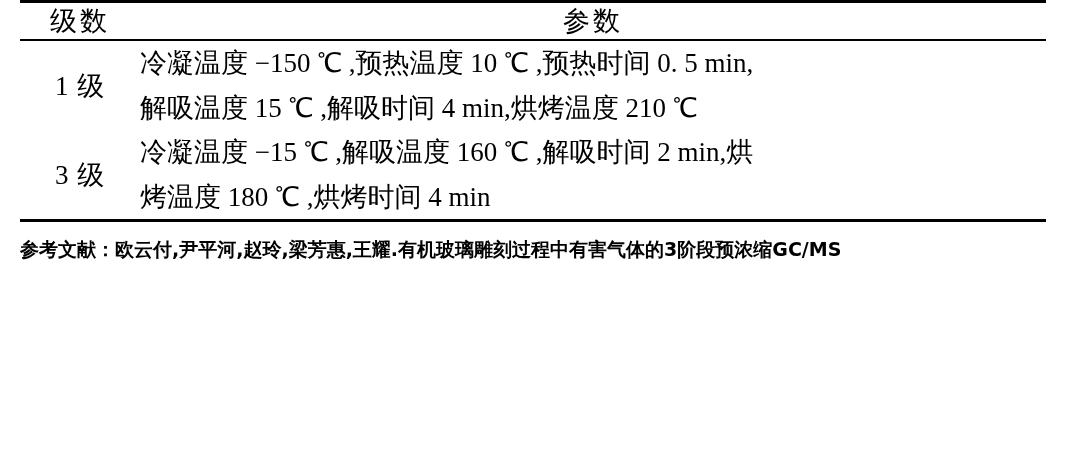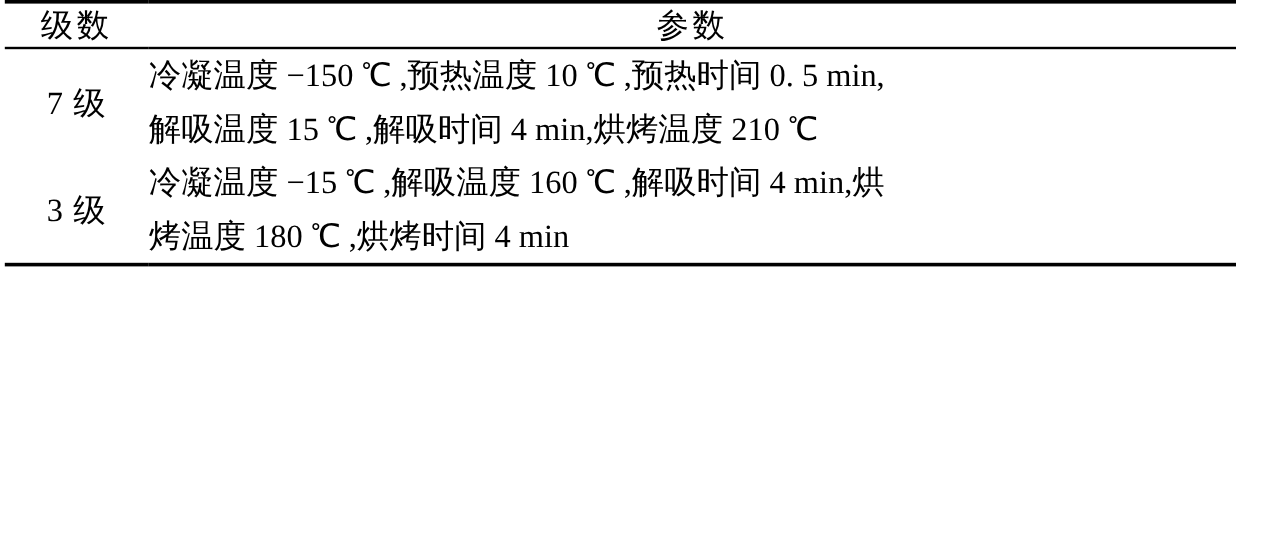--- a/index.html
+++ b/index.html
@@ -12,21 +12,21 @@
     background: #ffffff;
     font-family: "Liberation Serif", serif;
     color: #000000;
     overflow: hidden;
   }
   .page {
     position: relative;
     width: 1066px;
     height: 450px;
     box-sizing: border-box;
-    padding: 0 4px;
+    padding: 0 20px;
   }
   table.param-table {
     width: 1026px;
     border-collapse: collapse;
     table-layout: fixed;
   }
   table.param-table th,
   table.param-table td {
     border: none;
     padding: 0;
@@ -94,36 +94,37 @@
 
   <table class="param-table">
     <thead>
       <tr>
         <th class="head-cell rule-top col-level">级数</th>
         <th class="head-cell rule-top">参数</th>
       </tr>
     </thead>
     <tbody>
       <tr class="row-pad">
-        <td class="level-cell rule-mid col-level">7 级</td>
+        <td class="level-cell rule-mid col-level">1 级</td>
         <td class="param-cell rule-mid">
           <span class="param-line">冷凝温度 −150 ℃ ,预热温度 10 ℃ ,预热时间 0. 5  min,</span>
           <span class="param-line">解吸温度 15 ℃ ,解吸时间 4  min,烘烤温度 210 ℃</span>
         </td>
       </tr>
       <tr class="row-pad">
         <td class="level-cell col-level">3 级</td>
         <td class="param-cell">
-          <span class="param-line">冷凝温度 −15 ℃ ,解吸温度 160 ℃ ,解吸时间 4  min,烘</span>
+          <span class="param-line">冷凝温度 −15 ℃ ,解吸温度 160 ℃ ,解吸时间 2  min,烘</span>
           <span class="param-line">烤温度 180 ℃ ,烘烤时间 4  min</span>
         </td>
       </tr>
       <tr>
         <td class="rule-bottom col-level"></td>
         <td class="rule-bottom"></td>
       </tr>
     </tbody>
   </table>
 
   <div class="ref-block">
+    <span class="ref-line">参考文献：欧云付,尹平河,赵玲,梁芳惠,王耀.有机玻璃雕刻过程中有害气体的3阶段预浓缩GC/MS</span>
   </div>
 
 </div>
 
 </body></html>

